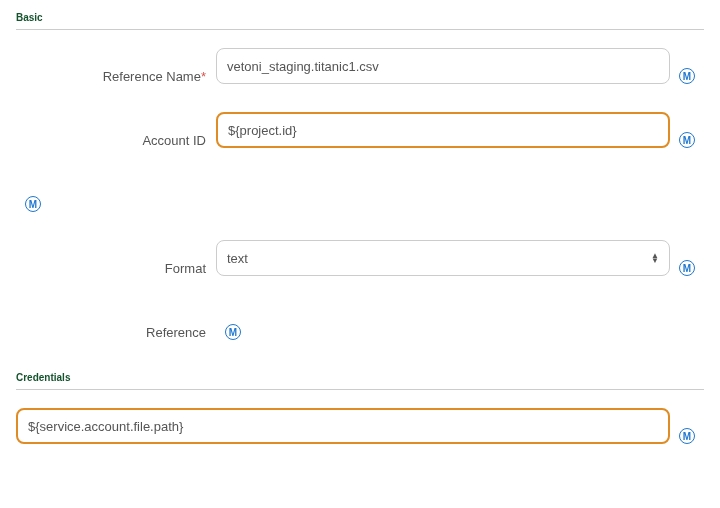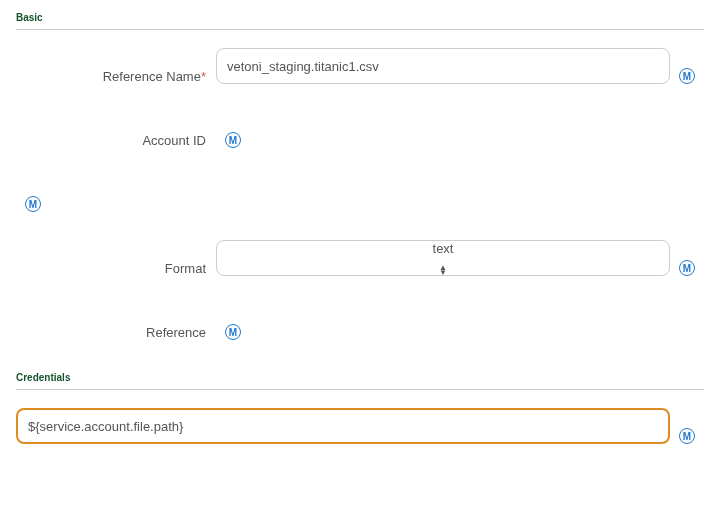--- a/index.html
+++ b/index.html
@@ -59,21 +59,20 @@
     input.text-input::placeholder { color: #999; }
     input.highlight, .highlight {
       border: 2px solid #e08b23;
     }
     .select-input {
       display: flex;
       align-items: center;
       justify-content: space-between;
       cursor: pointer;
       user-select: none;
-      flex-direction: column;
     }
     .select-value { color: #555; }
     .select-arrows {
       display: flex;
       flex-direction: column;
       line-height: 5px;
       font-size: 8px;
       color: #555;
     }
     .macro-icon {
@@ -105,20 +104,23 @@
     <input type="text" class="text-input" value="vetoni_staging.titanic1.csv" style="">
   </div>
   <div class="icon-cell">
     <div class="macro-icon">M</div>
   </div>
 </div>
 
 <div class="form-row">
   <div class="label-cell">
     <span>Account ID</span>
+  </div>
+  <div class="input-cell">
+    <input type="text" class="text-input highlight" value="${project.id}" style="">
   </div>
   <div class="icon-cell">
     <div class="macro-icon">M</div>
   </div>
 </div>
 
 <div class="form-row">
   <div class="icon-cell">
     <div class="macro-icon">M</div>
   </div>

